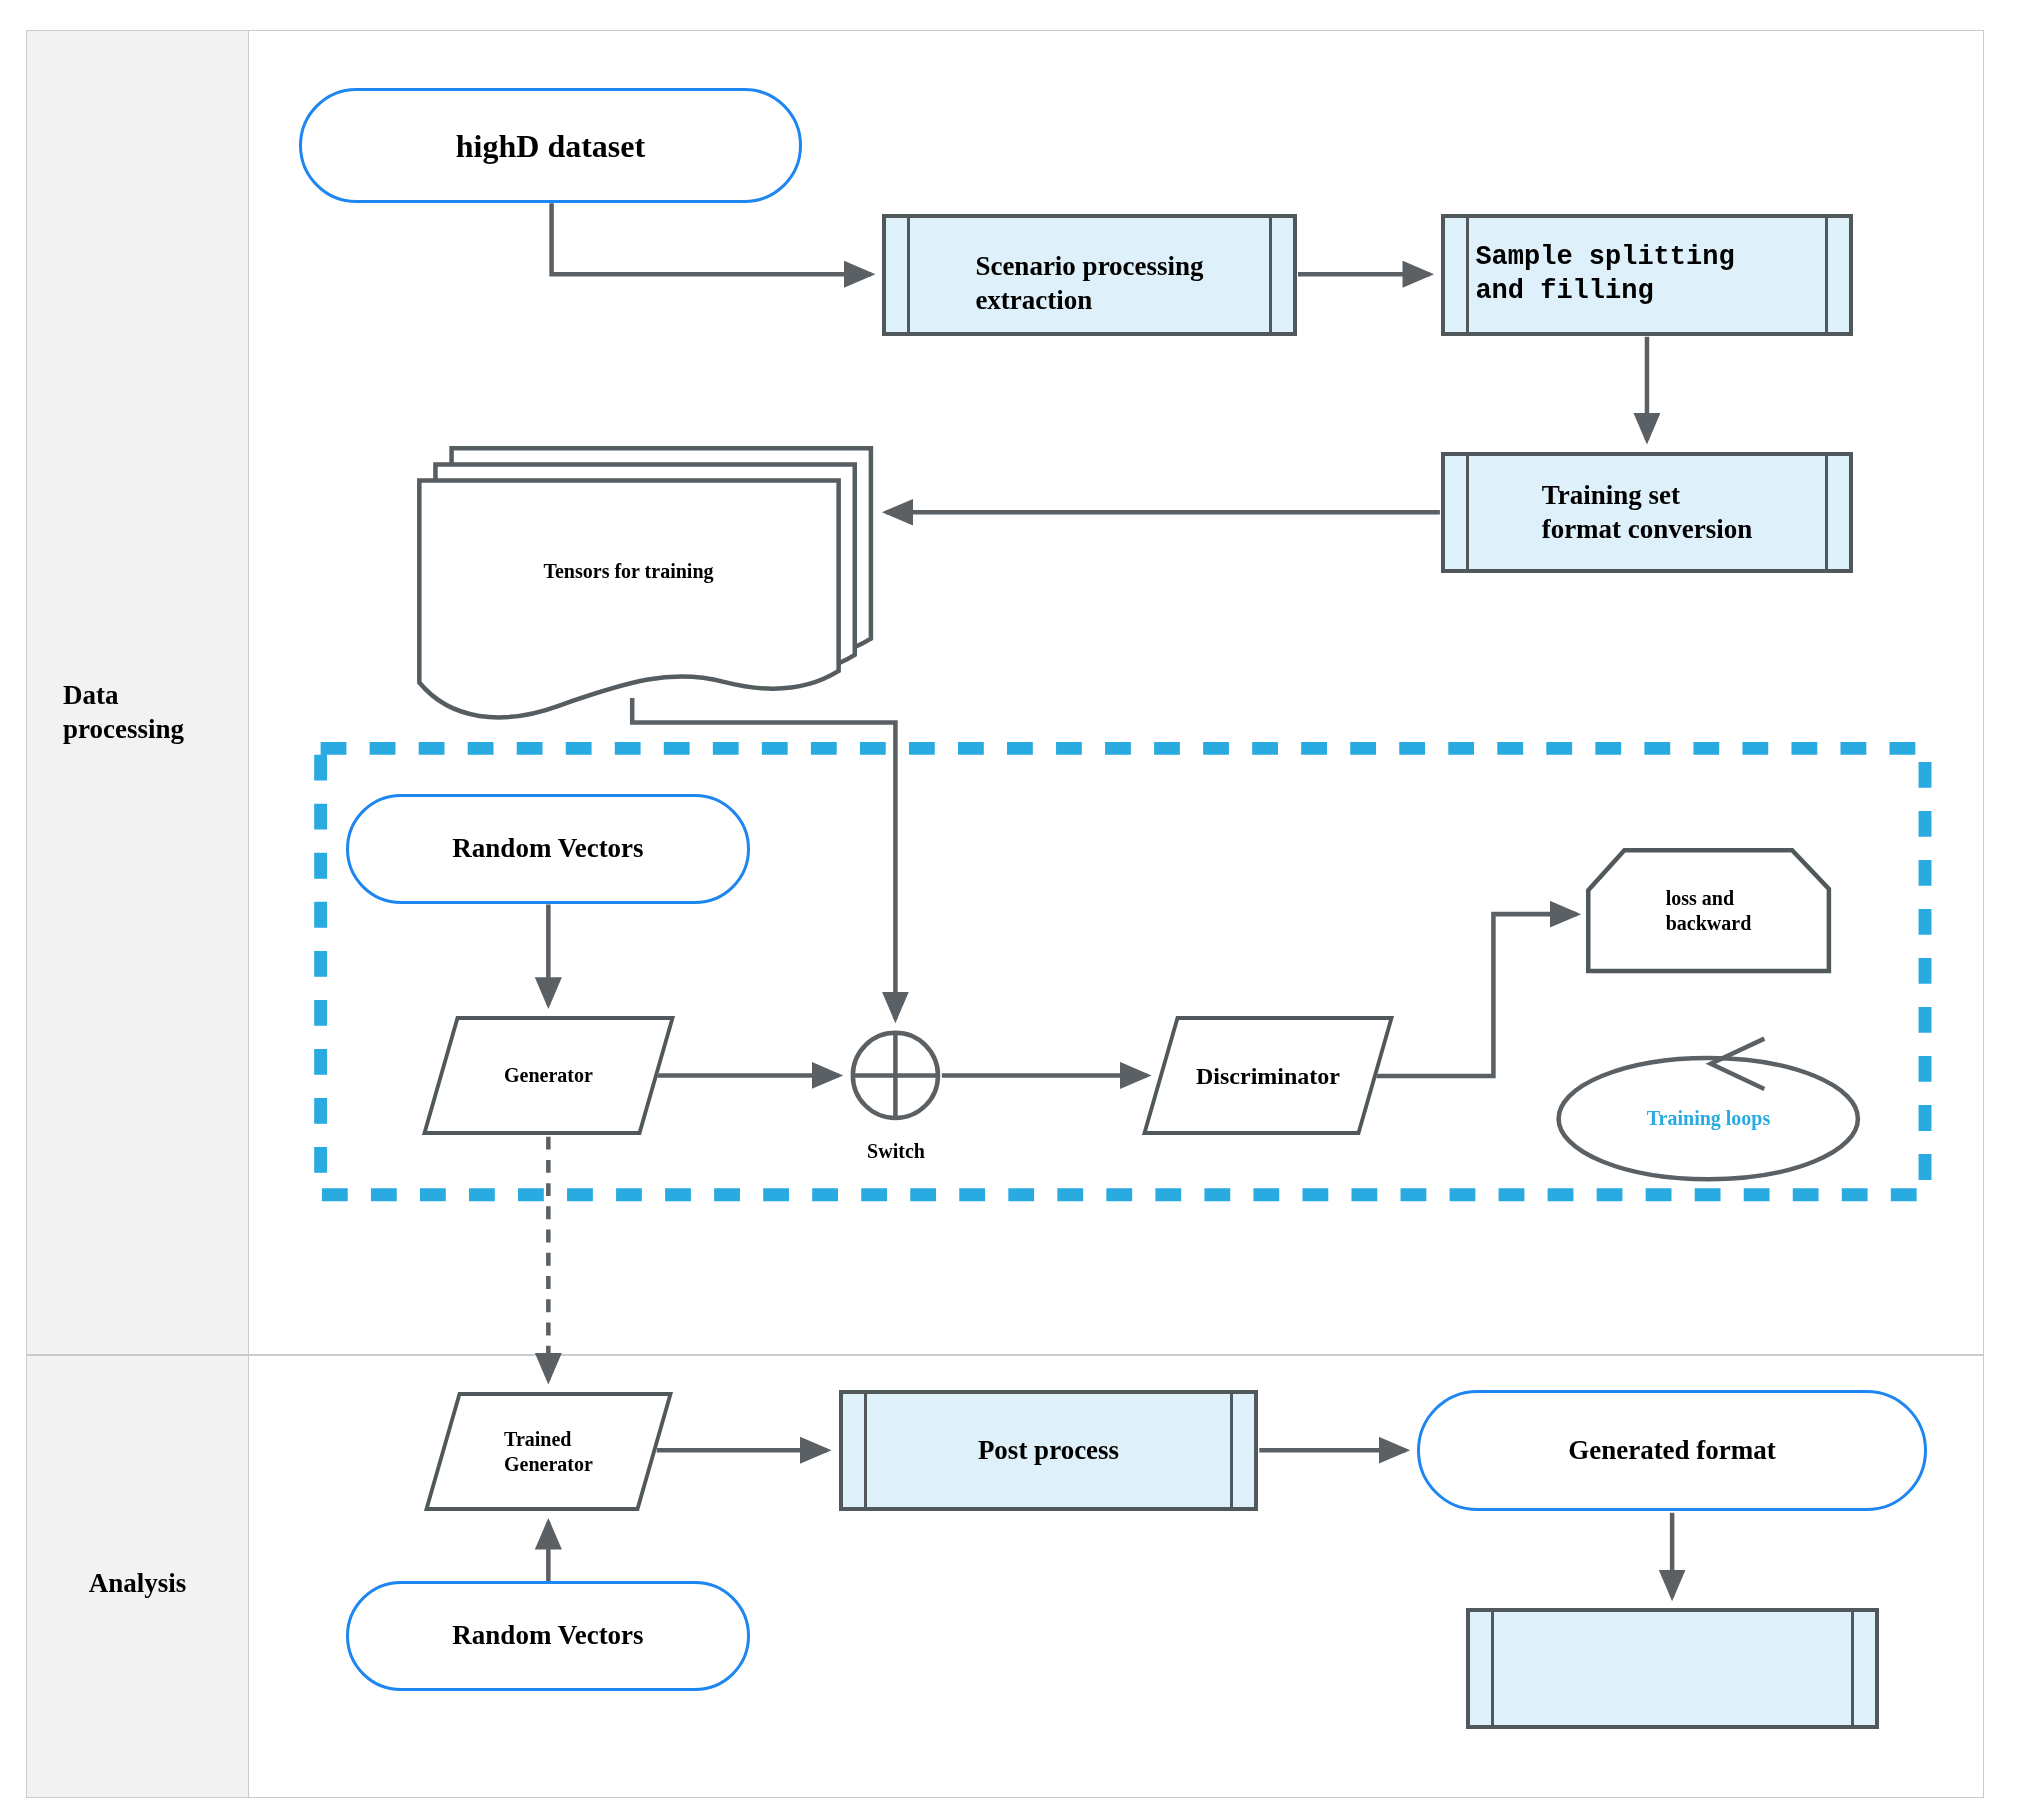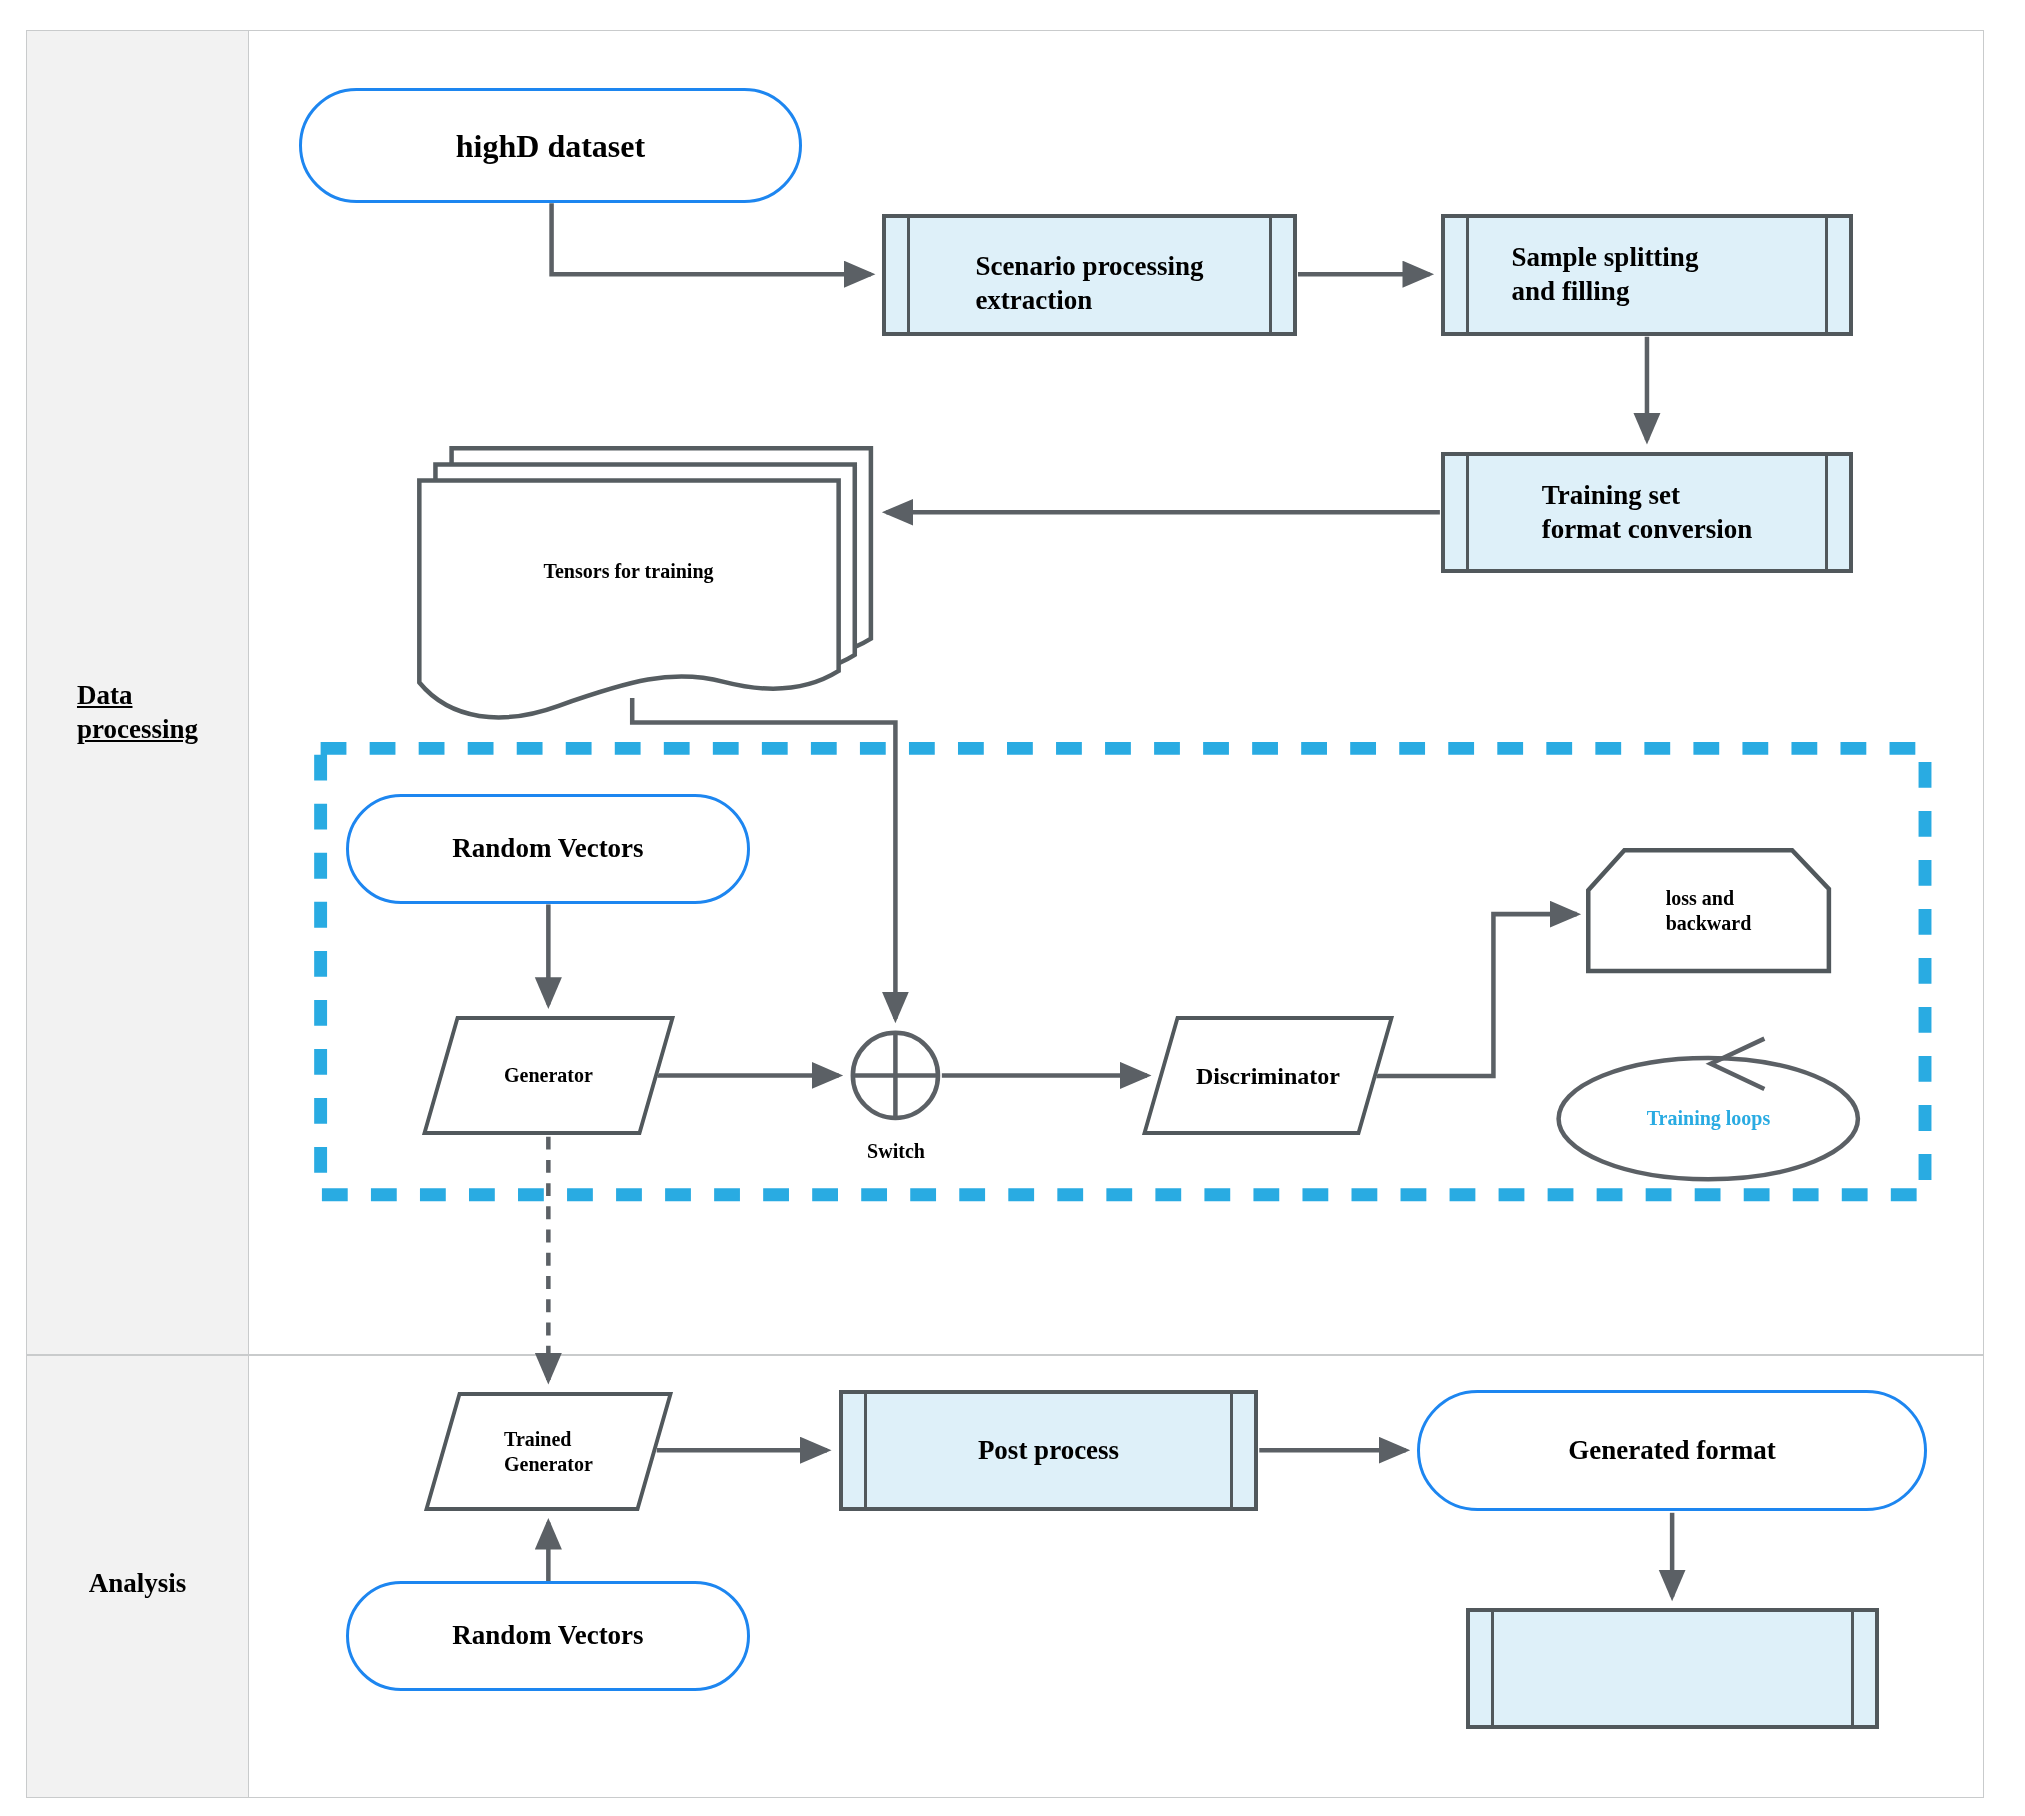--- a/index.html
+++ b/index.html
@@ -100,28 +100,28 @@
   </div>
   <div class="shape process" style="left:1466px;top:1608px;width:413px;height:121px;">
     <div class="pbar" style="left:20.6px;"></div>
     <div class="pbar" style="right:20.6px;"></div>
   </div>
 
   <div class="shape para" style="left:439px;top:1016px;width:219px;height:119px;"></div>
   <div class="shape para" style="left:1159px;top:1016px;width:218px;height:119px;"></div>
   <div class="shape para" style="left:441px;top:1392px;width:215px;height:119px;"></div>
 
-  <div class="lbl" style="left:26px;top:645px;width:223px;height:135px;text-decoration:underline;">Data
+  <div class="lbl" style="left:12px;top:645px;width:223px;height:135px;">Data
 processing</div>
   <div class="lbl" style="left:26px;top:1548px;width:223px;height:71px;">Analysis</div>
 
   <div class="lbl f50" style="left:299px;top:88px;width:503px;height:115px;">highD dataset</div>
   <div class="lbl" style="left:882px;top:214px;width:415px;height:140px;">Scenario processing
 extraction</div>
-  <div class="lbl" style="left:1441px;top:214px;width:328px;height:122px;">Sample splitting
+  <div class="lbl" style="left:1441px;top:214px;width:328px;height:122px;font-family:Liberation Mono, monospace;">Sample splitting
 and filling</div>
   <div class="lbl" style="left:1441px;top:452px;width:412px;height:121px;border-radius:16px;">Training set
 format conversion</div>
   <div class="lbl f44" style="left:419px;top:481px;width:419px;height:181px;">Tensors for training</div>
   <div class="lbl" style="left:346px;top:794px;width:404px;height:110px;">Random Vectors</div>
   <div class="lbl f44" style="left:439px;top:1016px;width:219px;height:119px;">Generator</div>
   <div class="lbl f44" style="left:799px;top:1130px;width:194px;height:43px;">Switch</div>
   <div class="lbl f40" style="left:1159px;top:1016px;width:218px;height:119px;">Discriminator</div>
   <div class="lbl f44" style="left:1588px;top:850px;width:241px;height:121px;">loss and
 backward</div>

